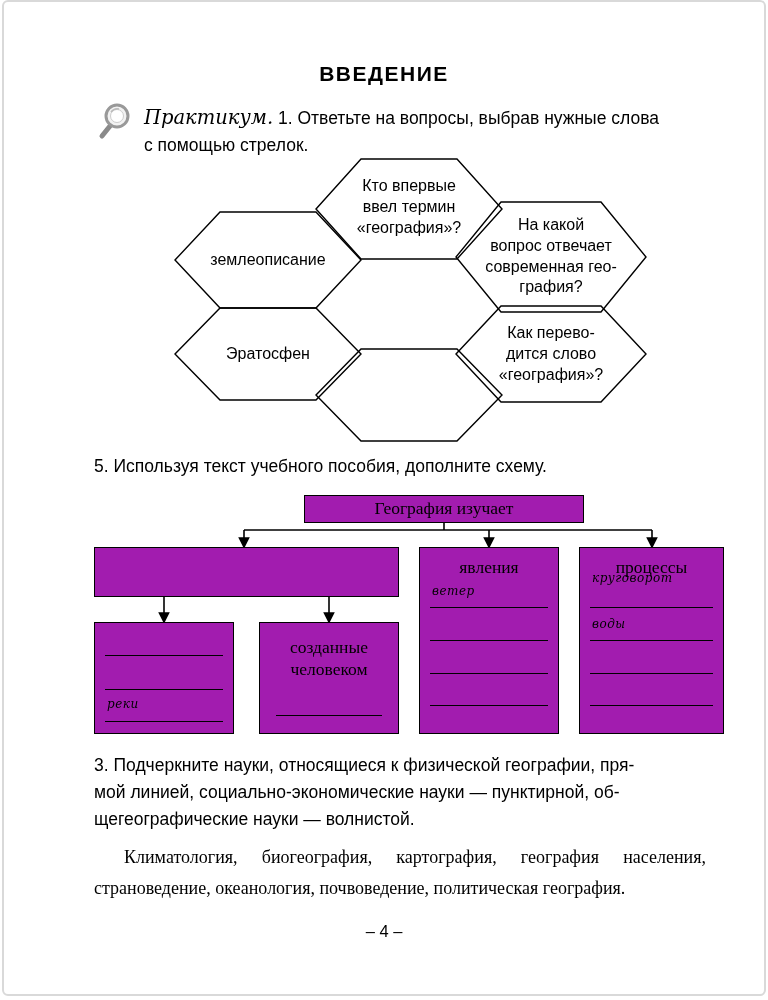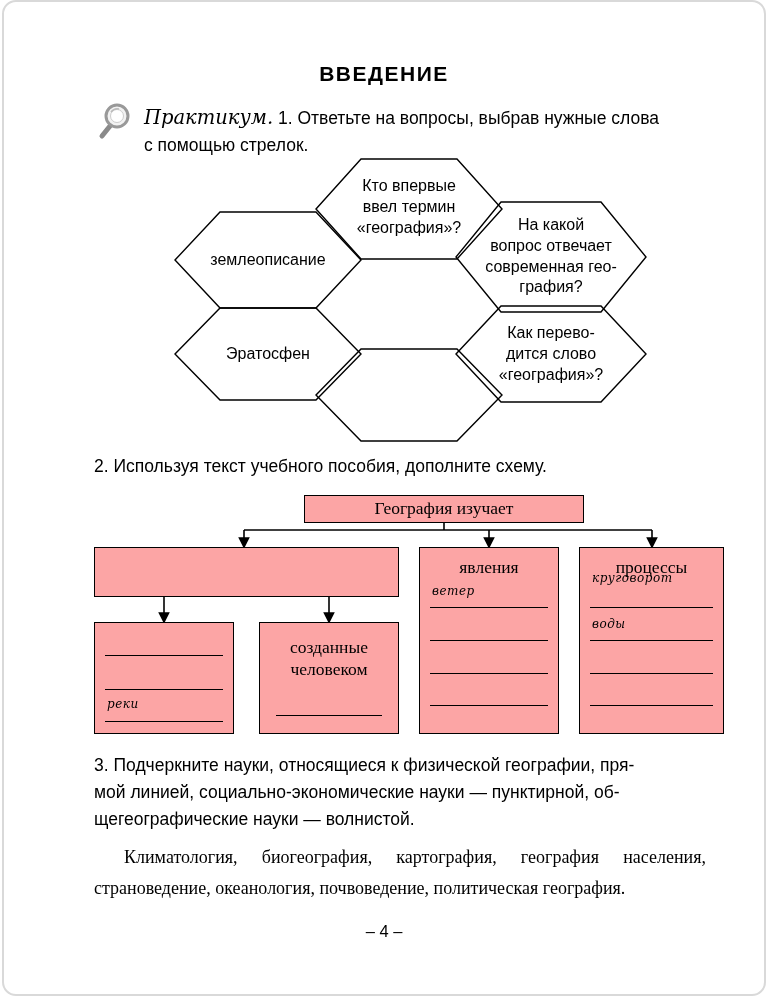--- a/index.html
+++ b/index.html
@@ -1,18 +1,18 @@
 <!DOCTYPE html>
 <html><head>
 <meta charset="utf-8">
 <style>
   html,body { margin:0; padding:0; background:#ffffff; }
   .page {
     position:relative; width:764px; height:996px; margin:0 auto;
-    background:#ffffff; border:2px solid #d9d9d9; border-radius:14px;
+    background:#ffffff; border:2px solid #d9d9d9; border-radius:6px;
     font-family:"Liberation Sans", sans-serif; color:#000; overflow:hidden;
     box-sizing:border-box;
   }
   .title {
     position:absolute; top:60px; left:0; width:100%; text-align:center;
     font-size:21px; font-weight:bold; letter-spacing:1.5px;
   }
   .task1-text {
     position:absolute; left:140px; top:102px; width:600px;
     font-size:17.5px; line-height:27px;
@@ -24,21 +24,21 @@
   .hex-label {
     position:absolute; text-align:center; font-size:16px; line-height:1.3;
     white-space:pre-line; z-index:2;
   }
   .section-heading {
     position:absolute; left:90px; font-size:17.5px;
   }
   .diagram-svg { position:absolute; left:0; top:0; width:768px; height:1000px; z-index:1; pointer-events:none; }
   .box {
     position:absolute; border:1.6px solid #000; box-sizing:border-box;
-    background:#fca5a5; z-index:2;
+    background:#a21caf; z-index:2;
   }
   .root-text {
     width:100%; text-align:center; line-height:24px; font-size:17.5px;
     font-family:"Liberation Serif", serif;
   }
   .box-header {
     position:absolute; top:9px; left:0; right:0; text-align:center;
     font-family:"Liberation Serif", serif; font-size:17.5px;
     white-space:pre-line; line-height:1.25;
   }
@@ -117,21 +117,21 @@
   <div class="hex-label" style="left:181px; top:248px; width:166px;">землеописание</div>
   <div class="hex-label" style="left:457px; top:213px; width:180px;">На какой
 вопрос отвечает
 современная гео-
 графия?</div>
   <div class="hex-label" style="left:181px; top:342px; width:166px;">Эратосфен</div>
   <div class="hex-label" style="left:457px; top:321px; width:180px;">Как перево-
 дится слово
 «география»?</div>
 
-  <div class="section-heading" style="top:454px;">2. Используя текст учебного пособия, дополните схему.</div>
+  <div class="section-heading" style="top:454px;">5. Используя текст учебного пособия, дополните схему.</div>
 
   <div class="box" style="left:300px; top:493px; width:280px; height:28px;">
     <div class="root-text">География изучает</div>
   </div>
 
   <div class="box" style="left:90px; top:545px; width:305px; height:50px;"></div>
 
   <div class="box" style="left:255px; top:620px; width:140px; height:112px;">
     <div class="box-header" style="top:14px;">созданные
 человеком</div>

